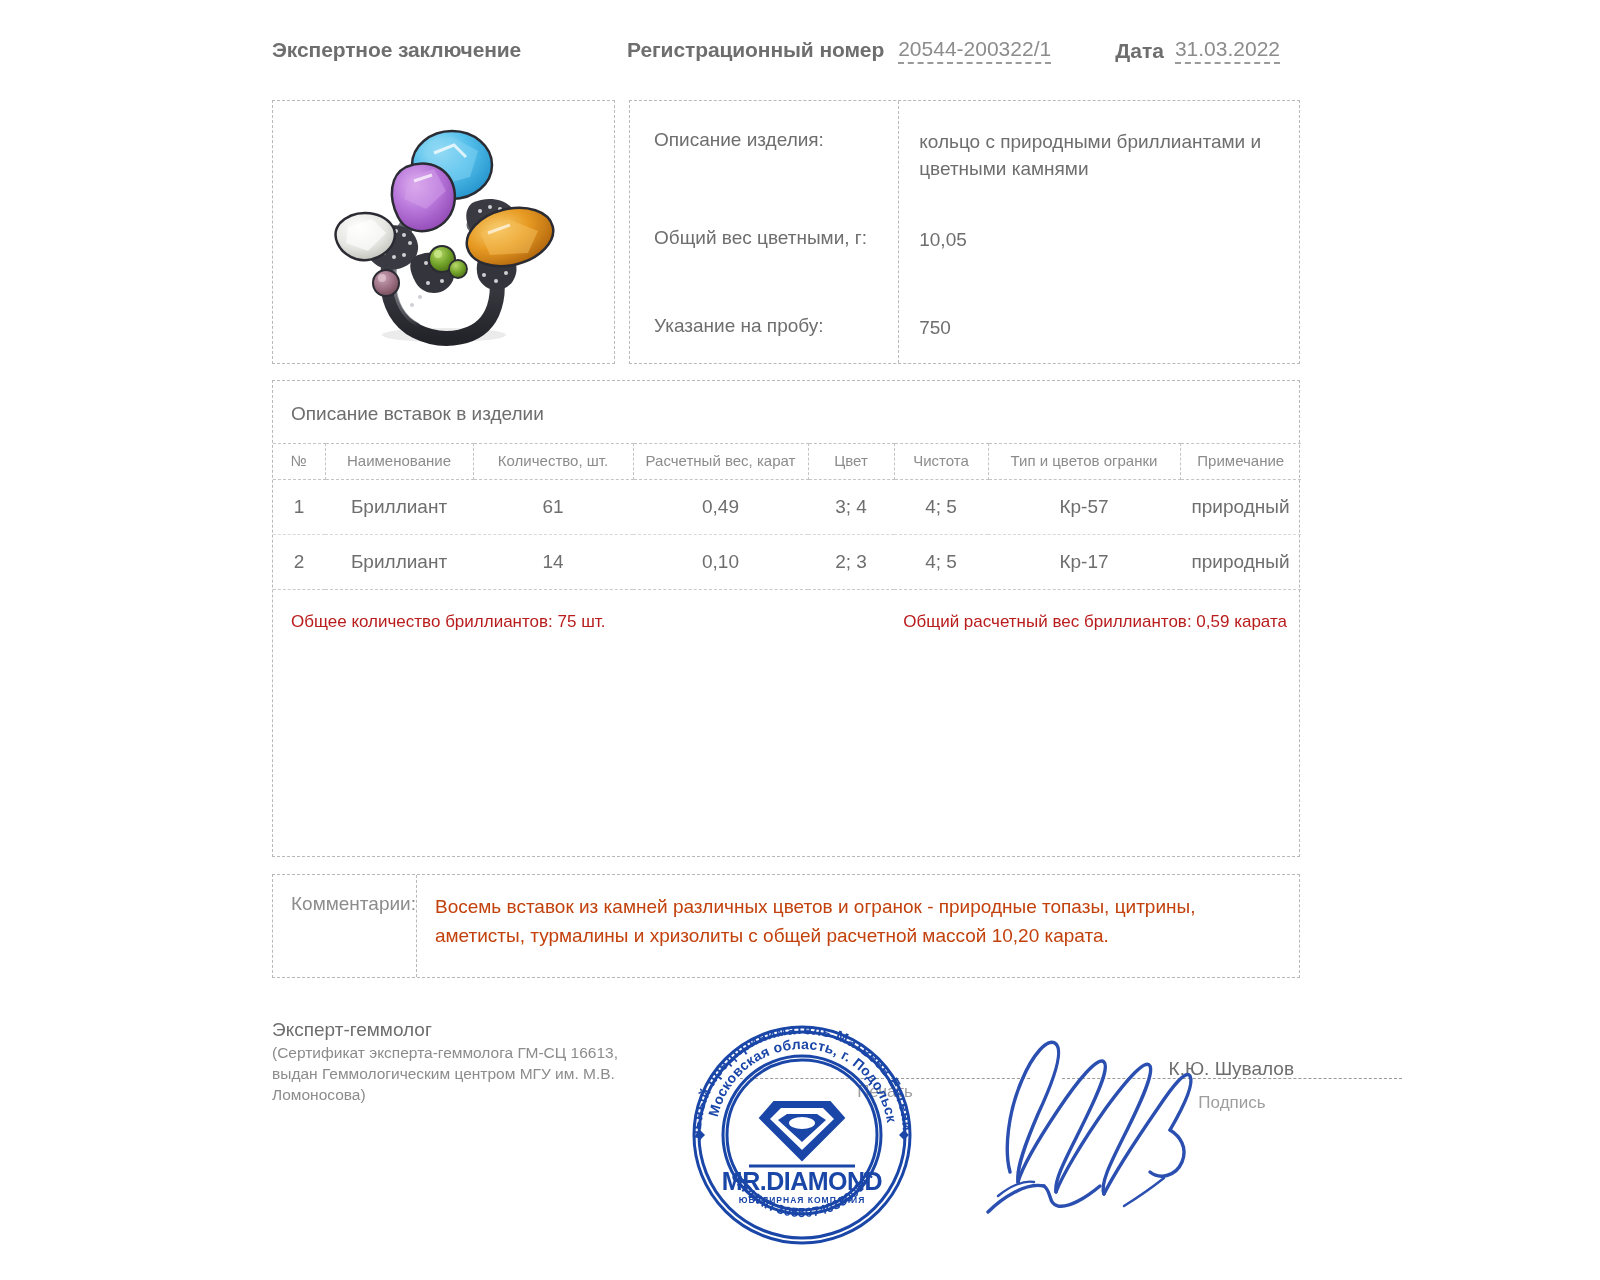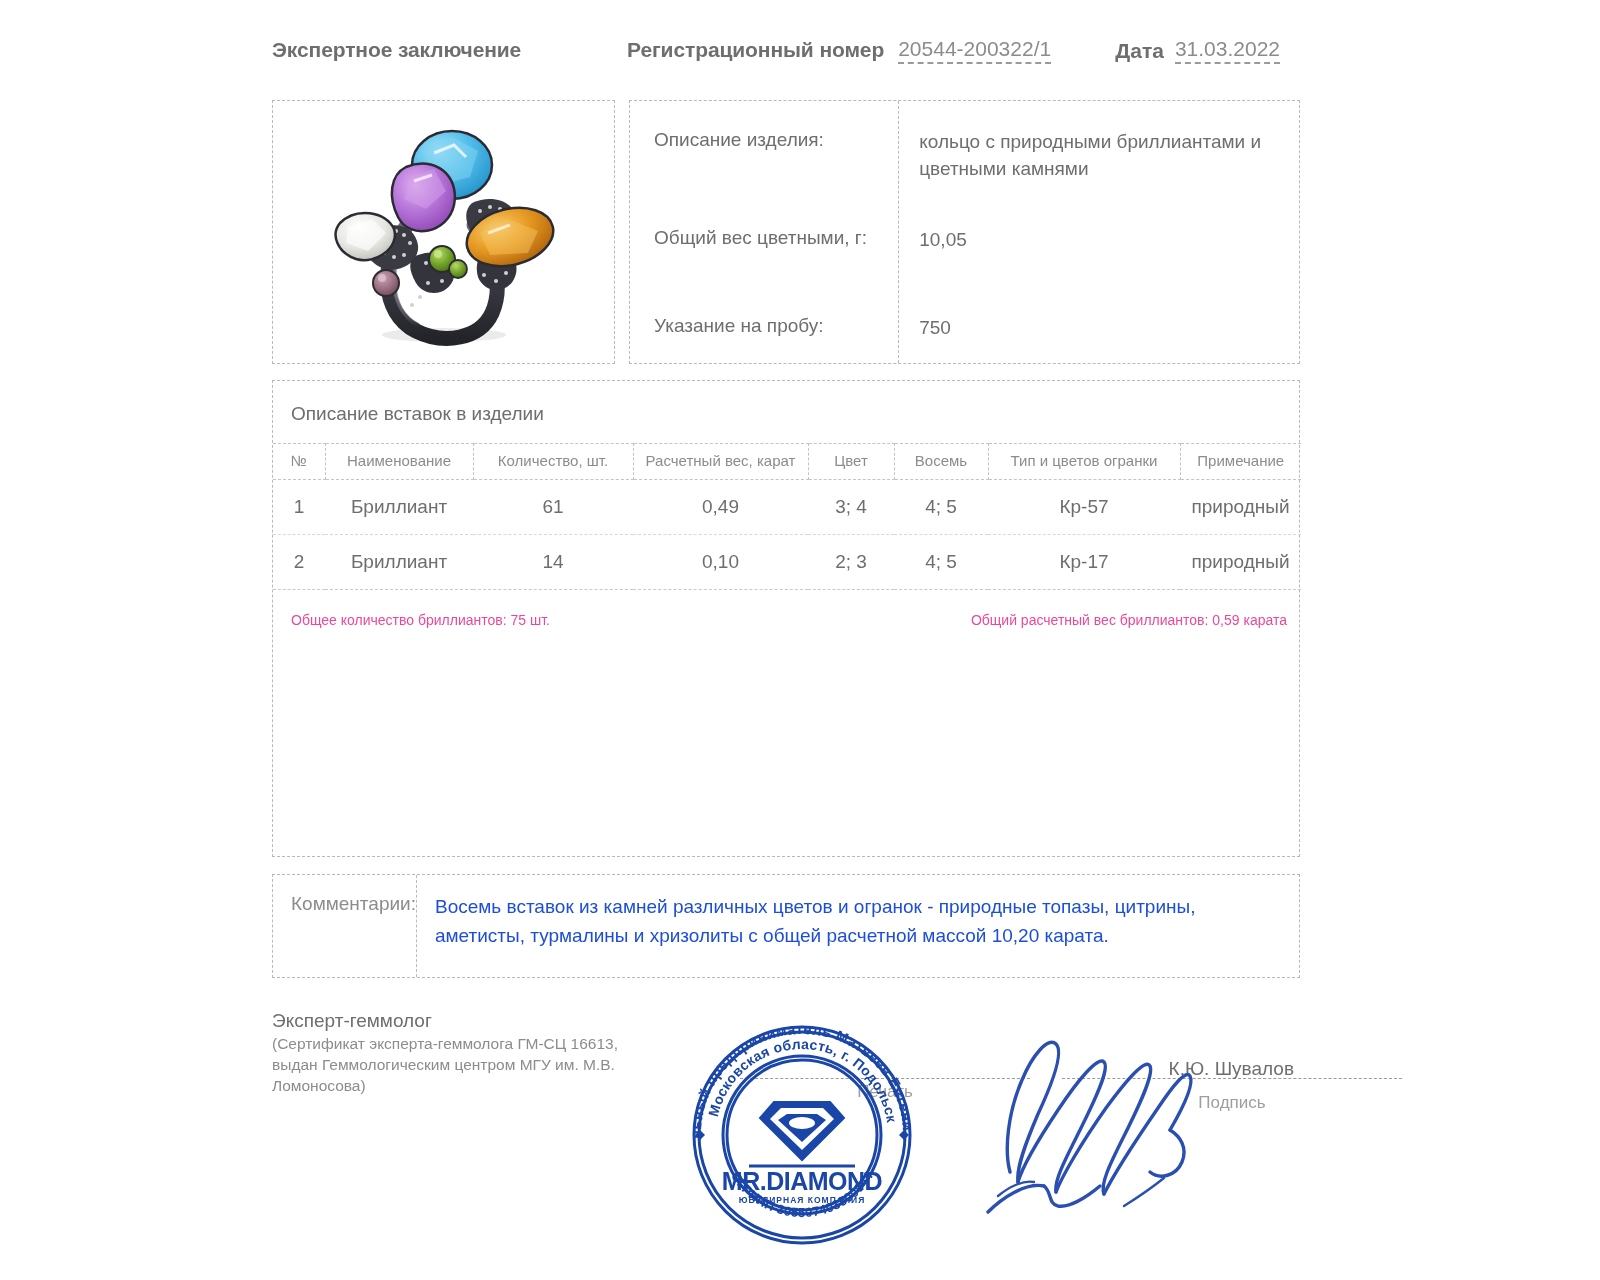--- a/index.html
+++ b/index.html
@@ -112,46 +112,46 @@
   .c-name  { width: 148px; }
   .c-qty   { width: 160px; }
   .c-wt    { width: 175px; }
   .c-color { width: 86px; }
   .c-clar  { width: 94px; }
   .c-cut   { width: 192px; }
   .c-note  { width: 121px; }
   .totals {
     display: flex; justify-content: space-between;
     padding: 22px 12px 0 18px;
-    font-size: 14px; color: #ec4899;
+    font-size: 17px; color: #b91c1c;
   }
 
   
   .comments-box {
     position: absolute; left: 272px; top: 874px;
     width: 1028px; height: 104px;
     border: 1px dashed #b9b9b9;
     display: flex;
   }
   .comments-label {
     width: 155px; padding: 18px 0 0 18px;
     font-size: 19px; color: #8c8c8c;
     border-right: 1px dashed #b9b9b9;
   }
   .comments-text {
     padding: 18px 14px 0 18px;
-    font-size: 19px; color: #1d4ed8; line-height: 1.5;
+    font-size: 19px; color: #c2410c; line-height: 1.5;
   }
 
   
   .footer {
     position: absolute; left: 272px; top: 1010px;
     width: 1028px; height: 250px;
   }
-  .expert-title { font-size: 19px; color: #6e6e6e; }
+  .expert-title { font-size: 19px; color: #6e6e6e; margin-top: 9px; }
   .expert-sub {
     font-size: 15.5px; color: #8c8c8c; line-height: 1.35; margin-top: 2px;
     width: 390px;
   }
   .stamp-slot {
     position: absolute; left: 468px; top: 68px;
     width: 290px; border-bottom: 1px dashed #9a9a9a;
   }
   .stamp-caption {
     position: absolute; left: 468px; top: 72px;
@@ -331,21 +331,21 @@
     <div class="inserts-title">Описание вставок в изделии</div>
 
     <table class="ins">
       <thead>
         <tr>
           <th class="c-num">№</th>
           <th class="c-name">Наименование</th>
           <th class="c-qty">Количество, шт.</th>
           <th class="c-wt">Расчетный вес, карат</th>
           <th class="c-color">Цвет</th>
-          <th class="c-clar">Восемь</th>
+          <th class="c-clar">Чистота</th>
           <th class="c-cut">Тип и цветов огранки</th>
           <th class="c-note">Примечание</th>
         </tr>
       </thead>
       <tbody>
         <tr>
           <td>1</td>
           <td>Бриллиант</td>
           <td>61</td>
           <td>0,49</td>

